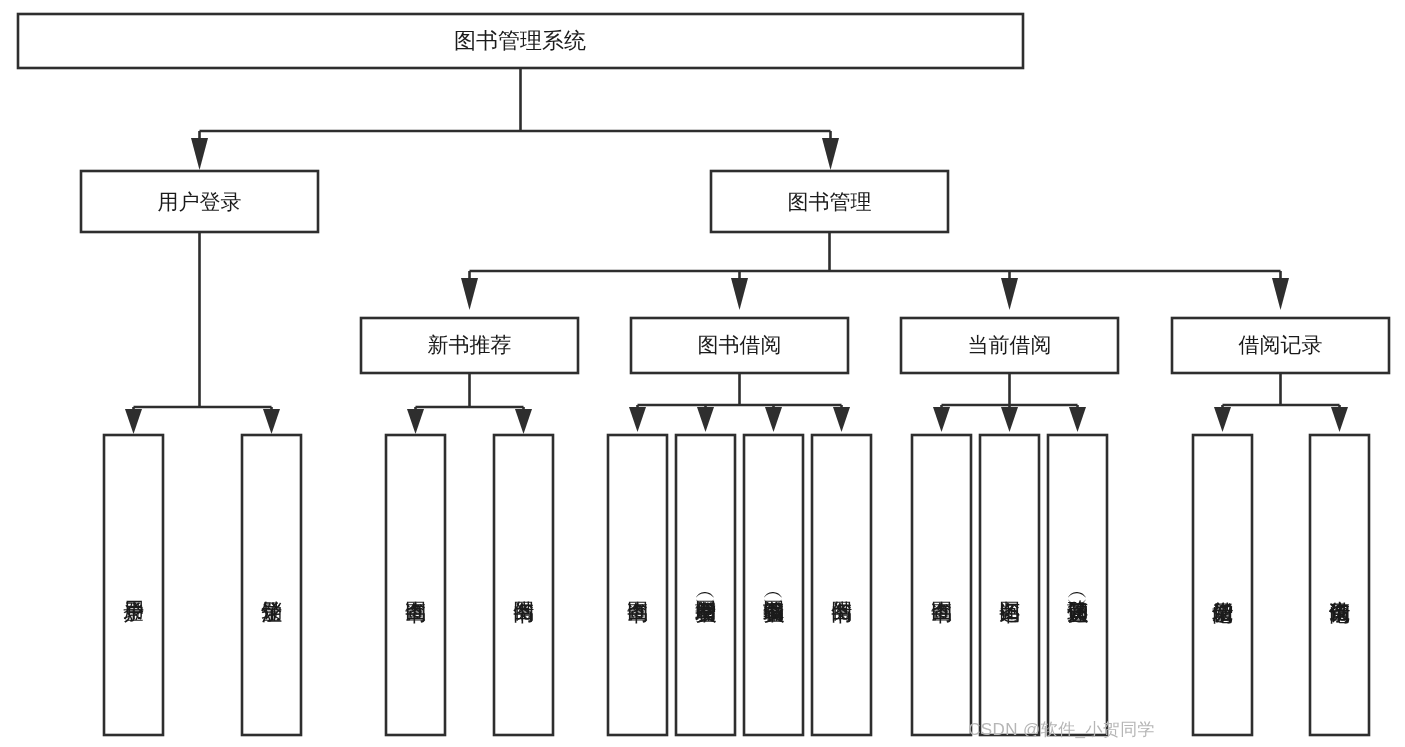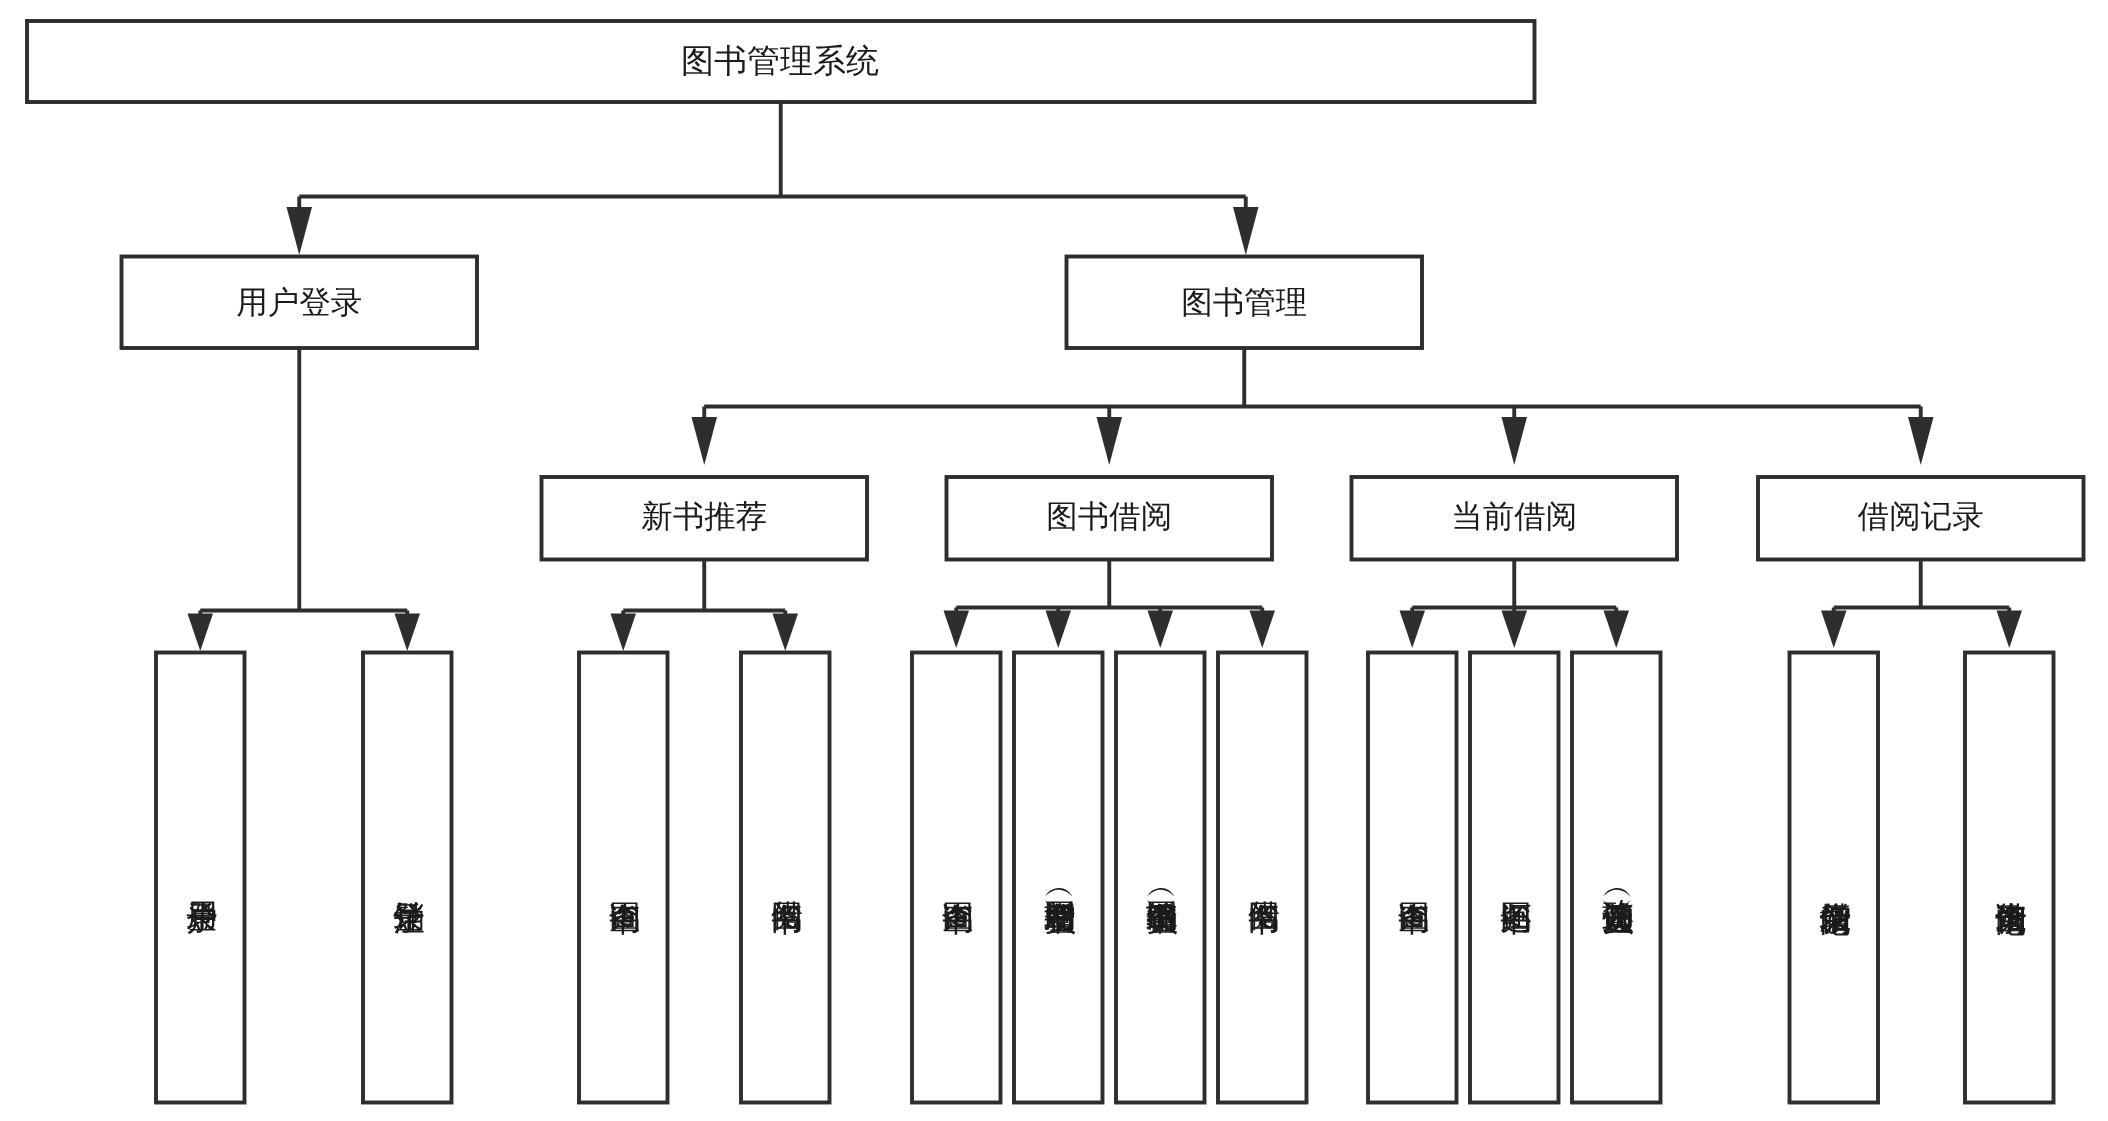--- a/index.html
+++ b/index.html
@@ -197,14 +197,15 @@
   <div class="vlabel" style="left:744px; top:435px; width:59px; height:300px;">编辑图书（管理员）</div>
   <div class="vlabel" style="left:812px; top:435px; width:59px; height:300px;">借阅图书</div>
 
   <div class="vlabel" style="left:912px; top:435px; width:59px; height:300px;">查询图书</div>
   <div class="vlabel" style="left:980px; top:435px; width:59px; height:300px;">归还图书</div>
   <div class="vlabel" style="left:1048px; top:435px; width:59px; height:300px;">确认归还（管理员）</div>
 
   <div class="vlabel" style="left:1193px; top:435px; width:59px; height:300px;">新增借阅记录</div>
   <div class="vlabel" style="left:1310px; top:435px; width:59px; height:300px;">查询借阅记录</div>
 
+  <div class="watermark">CSDN @软件_小贺同学</div>
 
 </div>
 
 </body></html>

